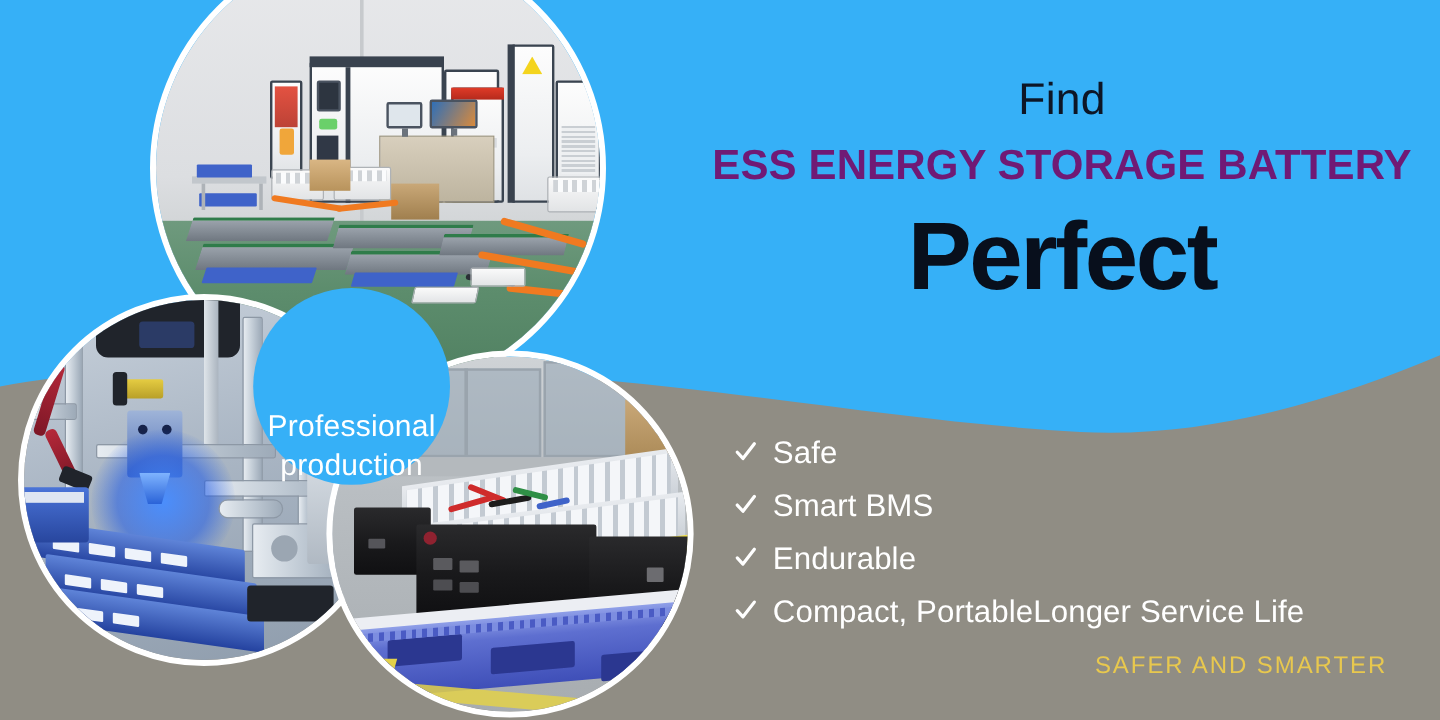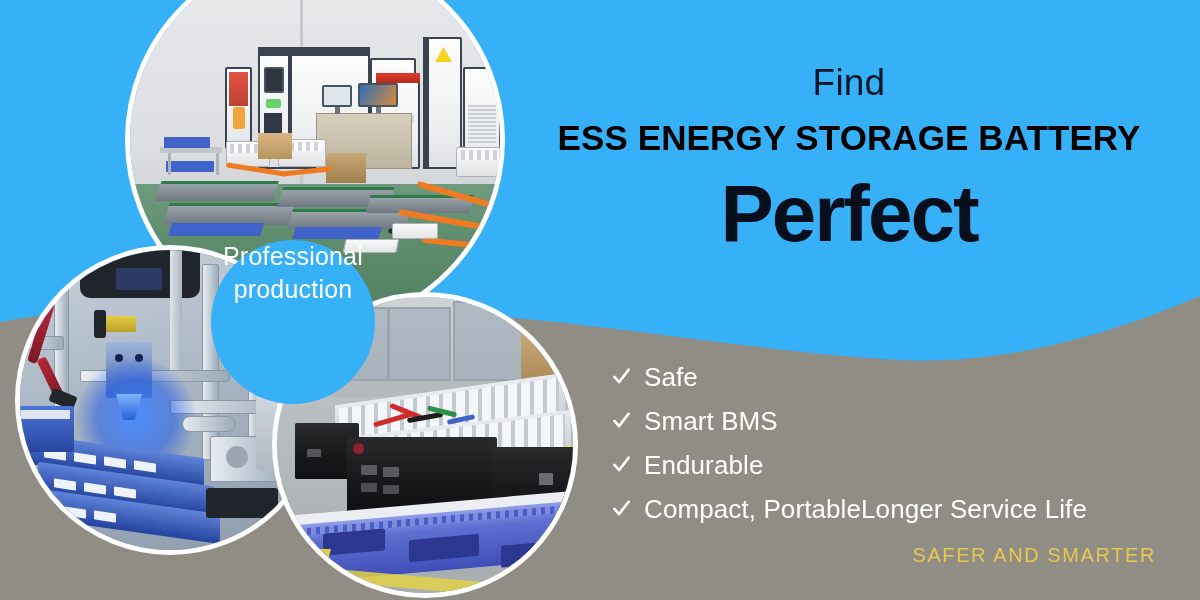--- a/index.html
+++ b/index.html
@@ -69,33 +69,33 @@
   .pallet     { position:absolute; background:linear-gradient(180deg,#8f9fe8 0%,#5e6fd0 30%,#3f4fb8 100%);
                 border-radius:2px; }
   .pallet-slot{ position:absolute; background:#2b3790; border-radius:2px; }
   .pallet-top { position:absolute; background:#eceef3; }
   .ylane      { position:absolute; background:#e3d14a; }
 
   
   #badge {
     position:absolute; left:211px; top:240px; width:164px; height:164px;
     border-radius:50%; background:#36b0f7; z-index:4;
-    display:flex; flex-direction:column; align-items:center; justify-content:flex-start;
+    display:flex; flex-direction:column; align-items:center; justify-content:flex-end;
   }
   #badge .bline {
     color:#ffffff; font-size:25px; line-height:1.30; font-weight:400;
     text-align:center; letter-spacing:.2px;
   }
 
   
-  #headline { position:absolute; left:539px; top:62px; width:620px; z-index:5; }
+  #headline { position:absolute; left:575px; top:62px; width:620px; z-index:5; }
   .hl-row1 { display:flex; align-items:baseline; justify-content:center; gap:10px; }
   .t-find  { font-size:37px; font-weight:300; color:#0d1626; letter-spacing:.2px; }
   .t-perfect { font-size:58px; font-weight:800; color:#080f1c; letter-spacing:-1px; line-height:1; }
-  .t-ess   { font-size:35px; font-weight:800; color:#000000; letter-spacing:.1px;
+  .t-ess   { font-size:35px; font-weight:800; color:#701a75; letter-spacing:.1px;
              text-align:center; margin-top:14px; white-space:nowrap; }
   .hl-row3 { display:flex; align-items:center; justify-content:center; gap:12px; margin-top:16px; }
   .foryour { display:flex; flex-direction:column; line-height:1.02; }
   .foryour span { font-size:36px; font-weight:300; color:#0d1626; }
   .t-family { font-size:80px; font-weight:800; color:#080f1c; letter-spacing:-2px; line-height:1; }
 
   
   #features { position:absolute; left:612px; top:362px; z-index:5; }
   .feat { display:flex; align-items:baseline; gap:13px; margin-bottom:13px; }
   .feat:last-child { margin-bottom:0; }

